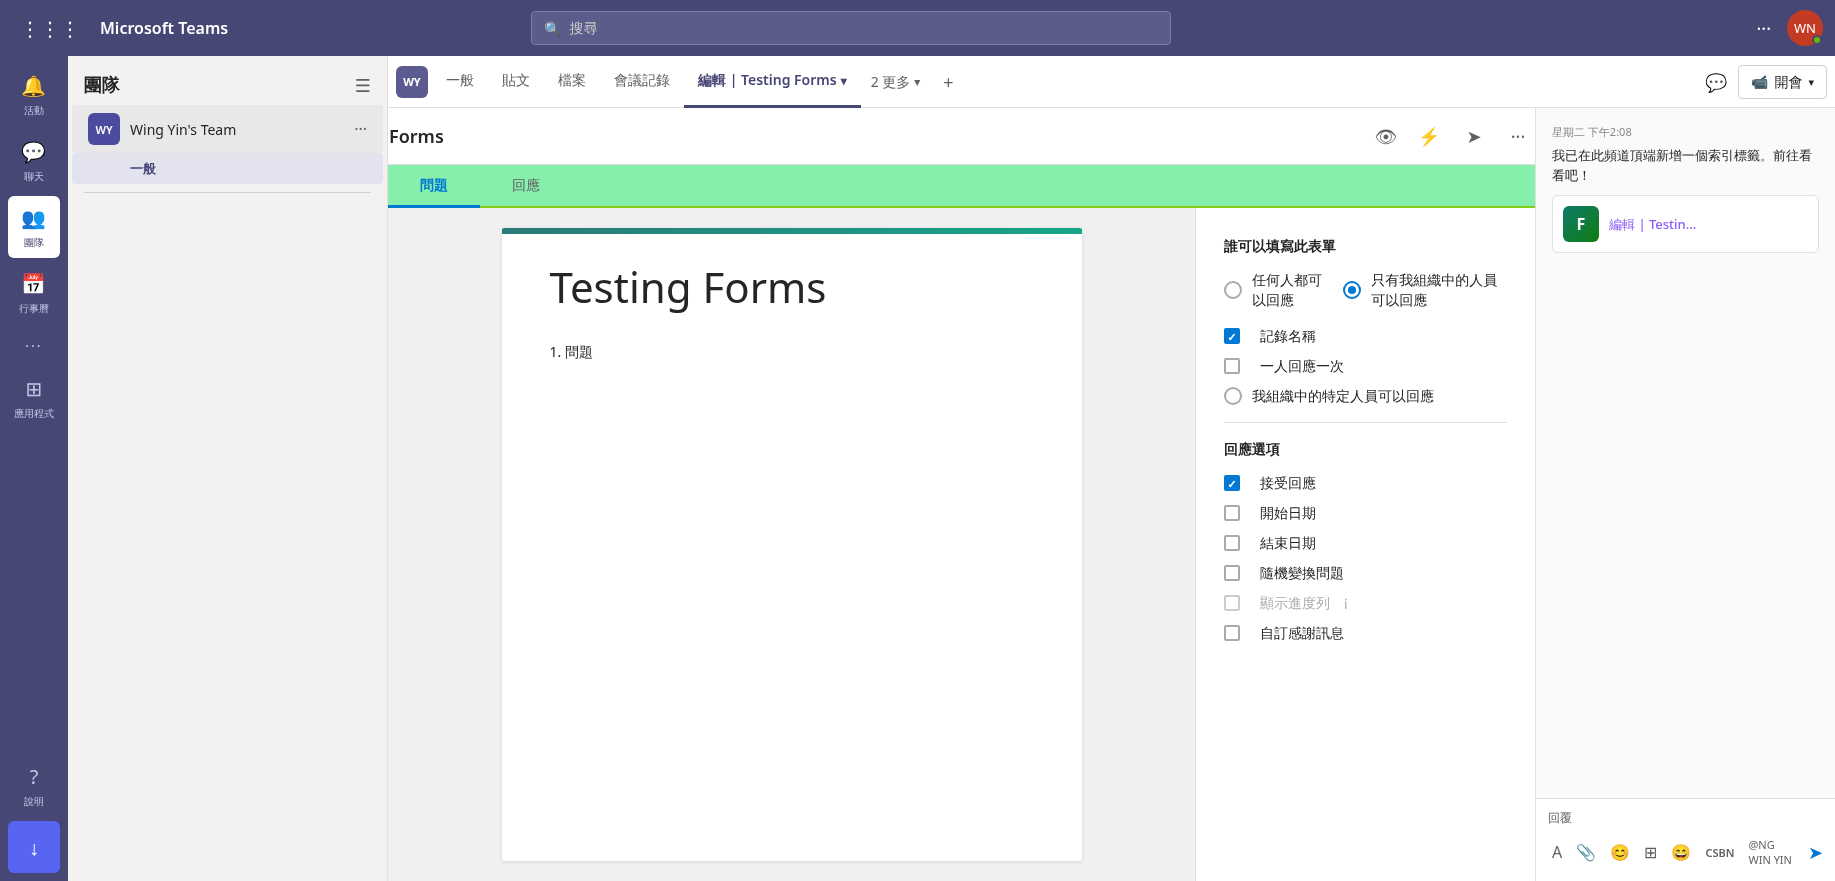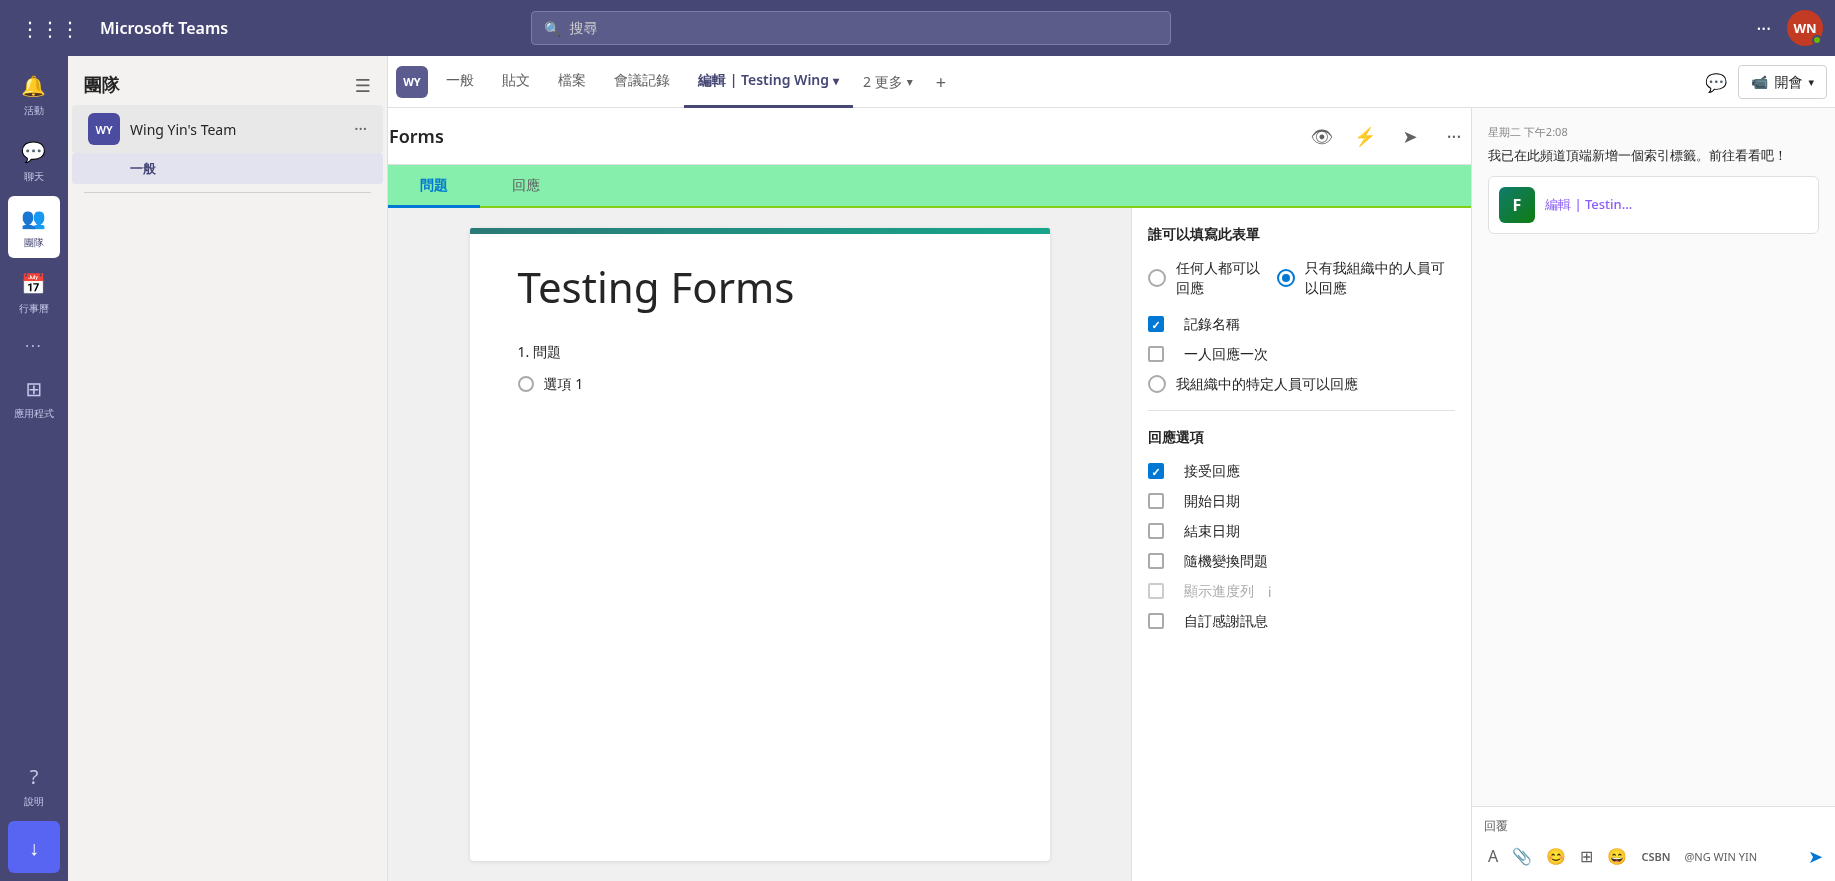--- a/index.html
+++ b/index.html
@@ -55,21 +55,21 @@
       font-size: 18px;
       cursor: pointer;
       padding: 8px;
     }
     .avatar {
       width: 36px; height: 36px;
       border-radius: 50%;
       background: #c43b24;
       color: white;
       font-size: 13px;
-      font-weight: 700;
+      font-weight: 400;
       display: flex; align-items: center; justify-content: center;
       position: relative;
     }
     .avatar-badge {
       width: 10px; height: 10px;
       background: #6bb700;
       border-radius: 50%;
       position: absolute;
       bottom: 1px; right: 1px;
       border: 2px solid #464775;
@@ -385,21 +385,21 @@
       flex-shrink: 0;
     }
 
     
     .settings-panel {
       width: 340px;
       background: white;
       border-left: 1px solid #e0e0e0;
       overflow-y: auto;
       flex-shrink: 0;
-      padding: 16px;
+      padding: 28px;
     }
     .settings-section-title {
       font-size: 14px;
       font-weight: 600;
       color: #252525;
       margin-bottom: 14px;
     }
     .settings-radio-group {
       display: flex;
       gap: 10px;
@@ -451,21 +451,21 @@
     .checkbox-box.checked { background: #0078d4; border-color: #0078d4; }
     .checkbox-check { color: white; font-size: 11px; font-weight: 700; }
     .settings-divider {
       height: 1px;
       background: #e0e0e0;
       margin: 16px 0;
     }
 
     
     .chat-panel {
-      width: 364px;
+      width: 300px;
       background: #fafafa;
       border-left: 1px solid #e0e0e0;
       display: flex;
       flex-direction: column;
       flex-shrink: 0;
       overflow: hidden;
     }
     .chat-messages {
       flex: 1;
       overflow-y: auto;
@@ -628,21 +628,21 @@
       <div class="tab">
         <span>貼文</span>
       </div>
       <div class="tab">
         <span>檔案</span>
       </div>
       <div class="tab">
         <span>會議記錄</span>
       </div>
       <div class="tab active">
-        <span>編輯 | Testing Wing</span>
+        <span>編輯 | Testing Forms</span>
         <span style="margin-left:4px; font-size:12px;">▾</span>
       </div>
       <div class="tab-more">
         <span>2 更多</span>
         <span style="font-size:12px;">▾</span>
       </div>
       <div class="tab-add">
         <span>+</span>
       </div>
       <div class="tab-bar-right">
@@ -679,24 +679,20 @@
         <div class="forms-body">
 
           <div class="form-preview">
             <div class="form-card">
 
               <div style="height:6px; background: linear-gradient(90deg, #2b7a78, #17a589); border-radius:2px 2px 0 0; margin: -40px -48px 30px -48px;"></div>
               <div class="form-card-title">
                 <span>Testing Forms</span>
               </div>
               <div class="form-question-number">1. 問題</div>
-              <div class="form-option">
-                <div class="radio-circle"></div>
-                <span>選項 1</span>
-              </div>
             </div>
           </div>
 
           <div class="settings-panel">
             <div class="settings-section-title">誰可以填寫此表單</div>
 
             <div class="settings-radio-group">
               <div class="settings-radio-item">
                 <div class="radio-outer">
                 </div>

